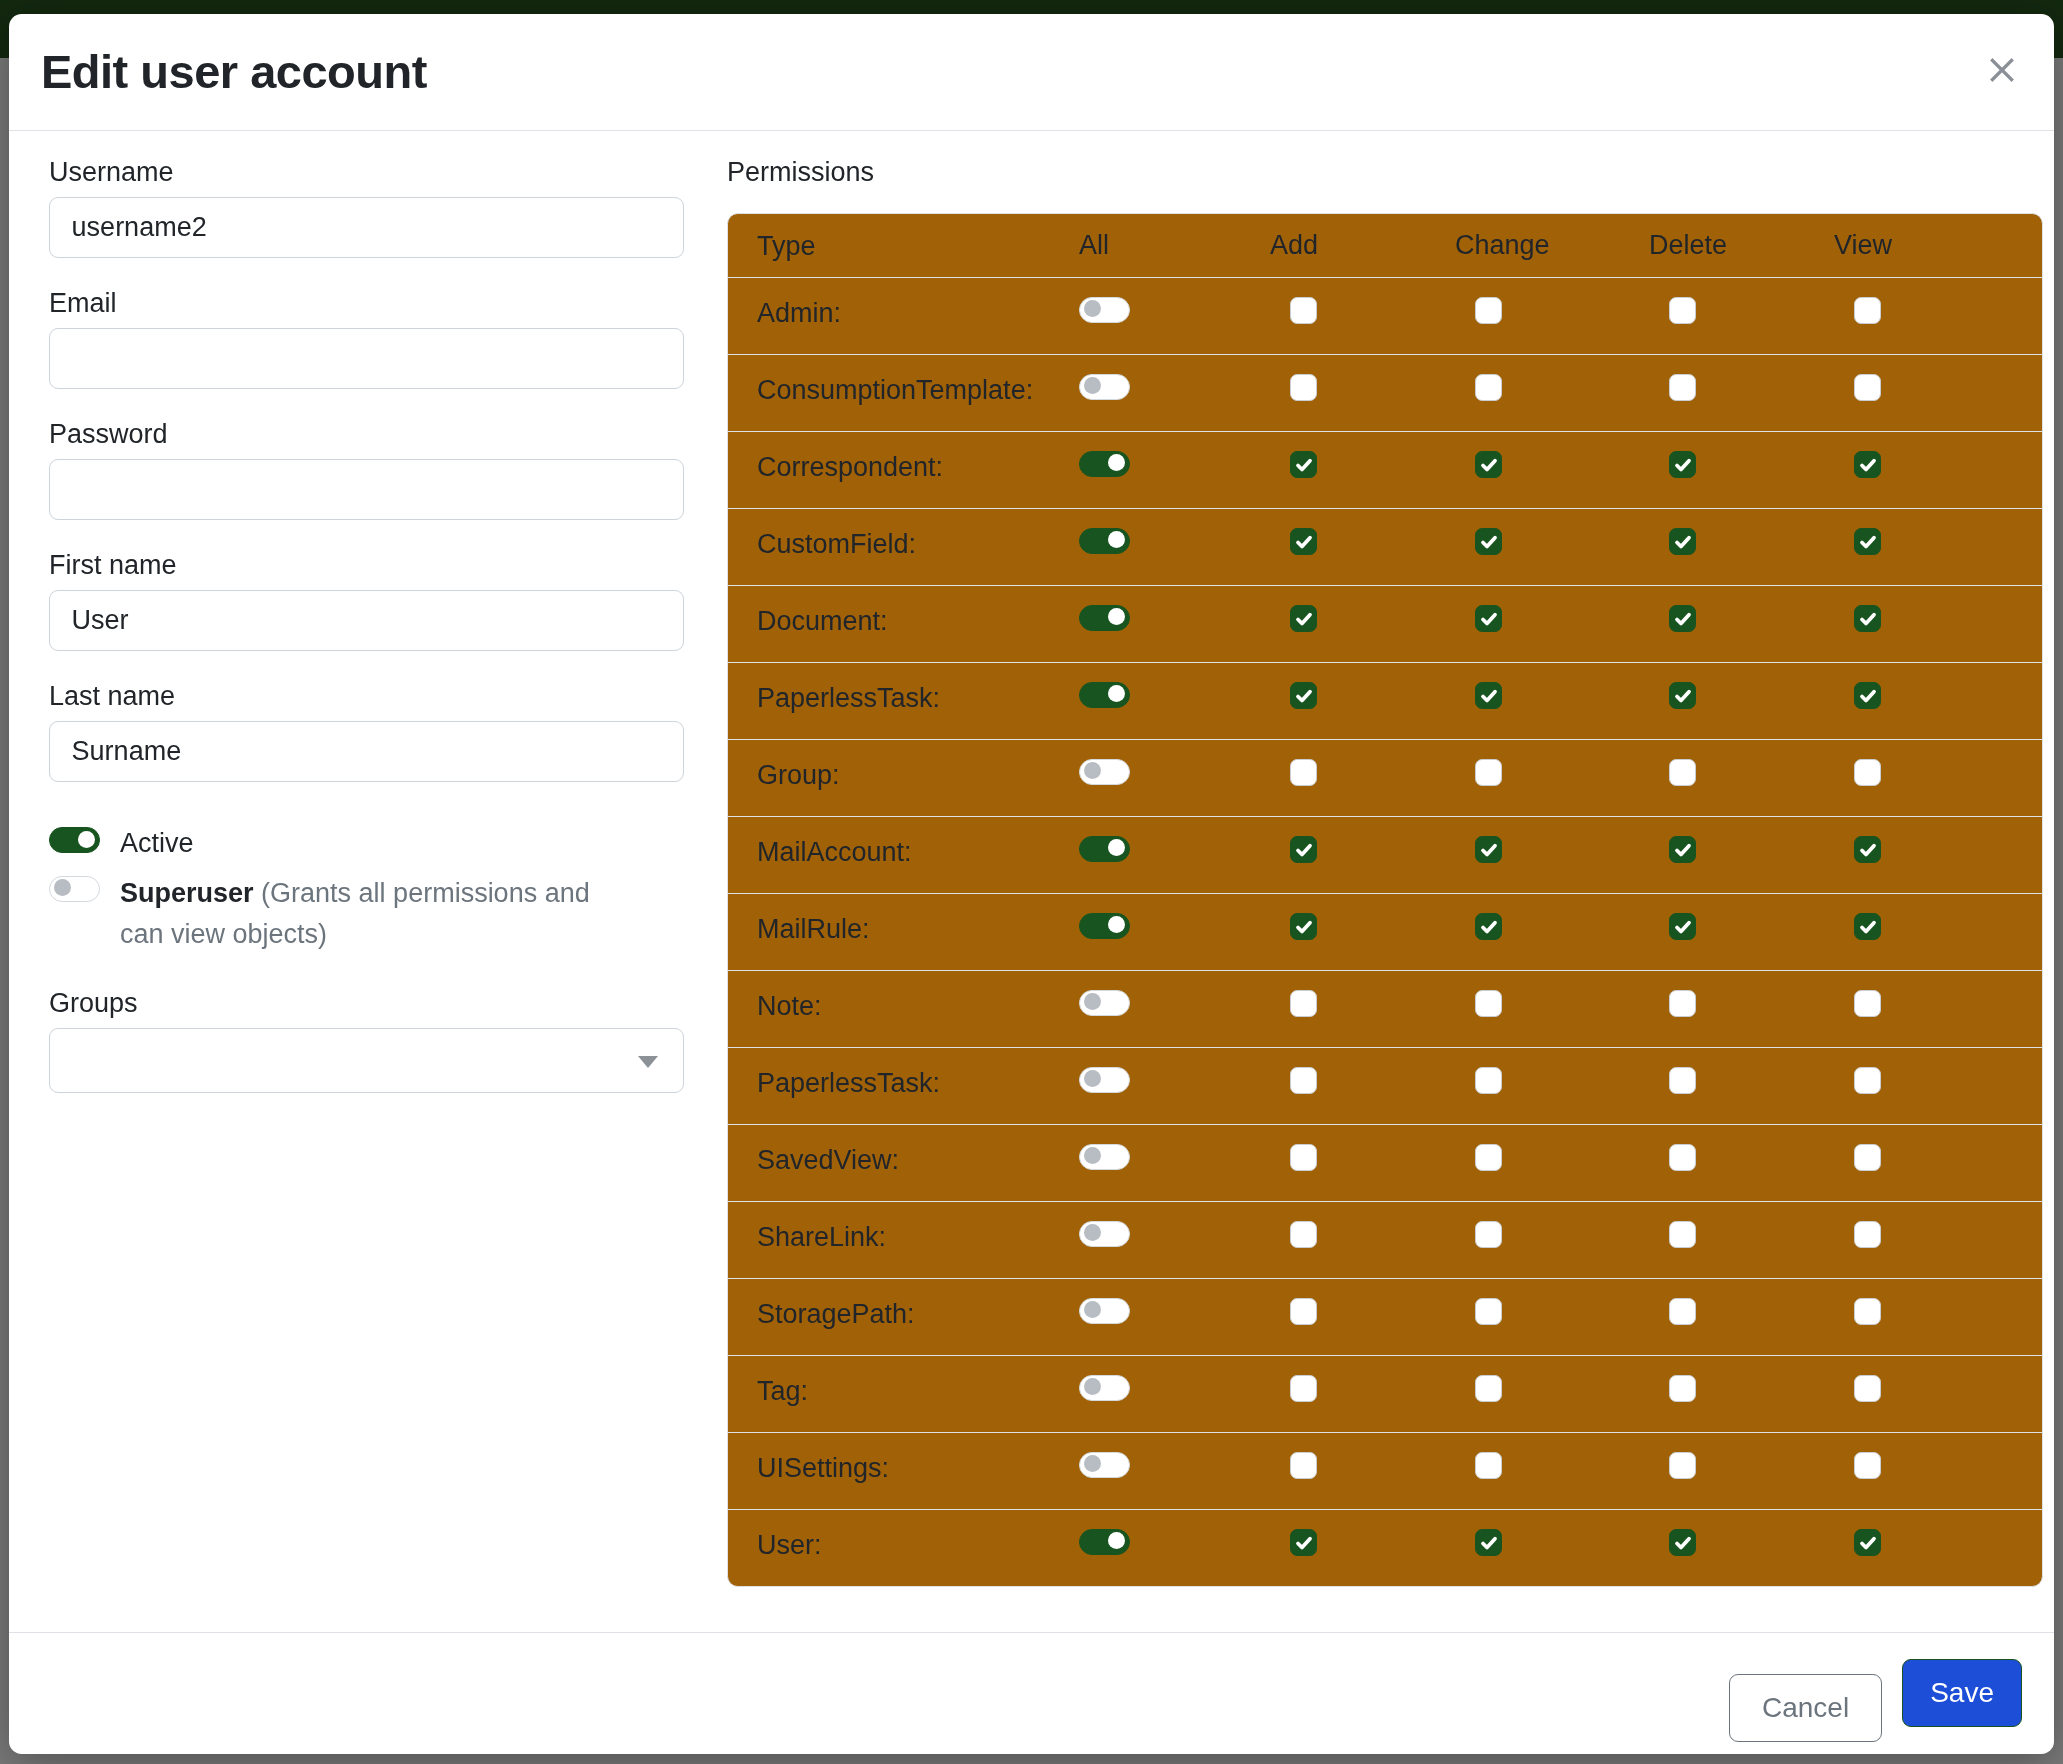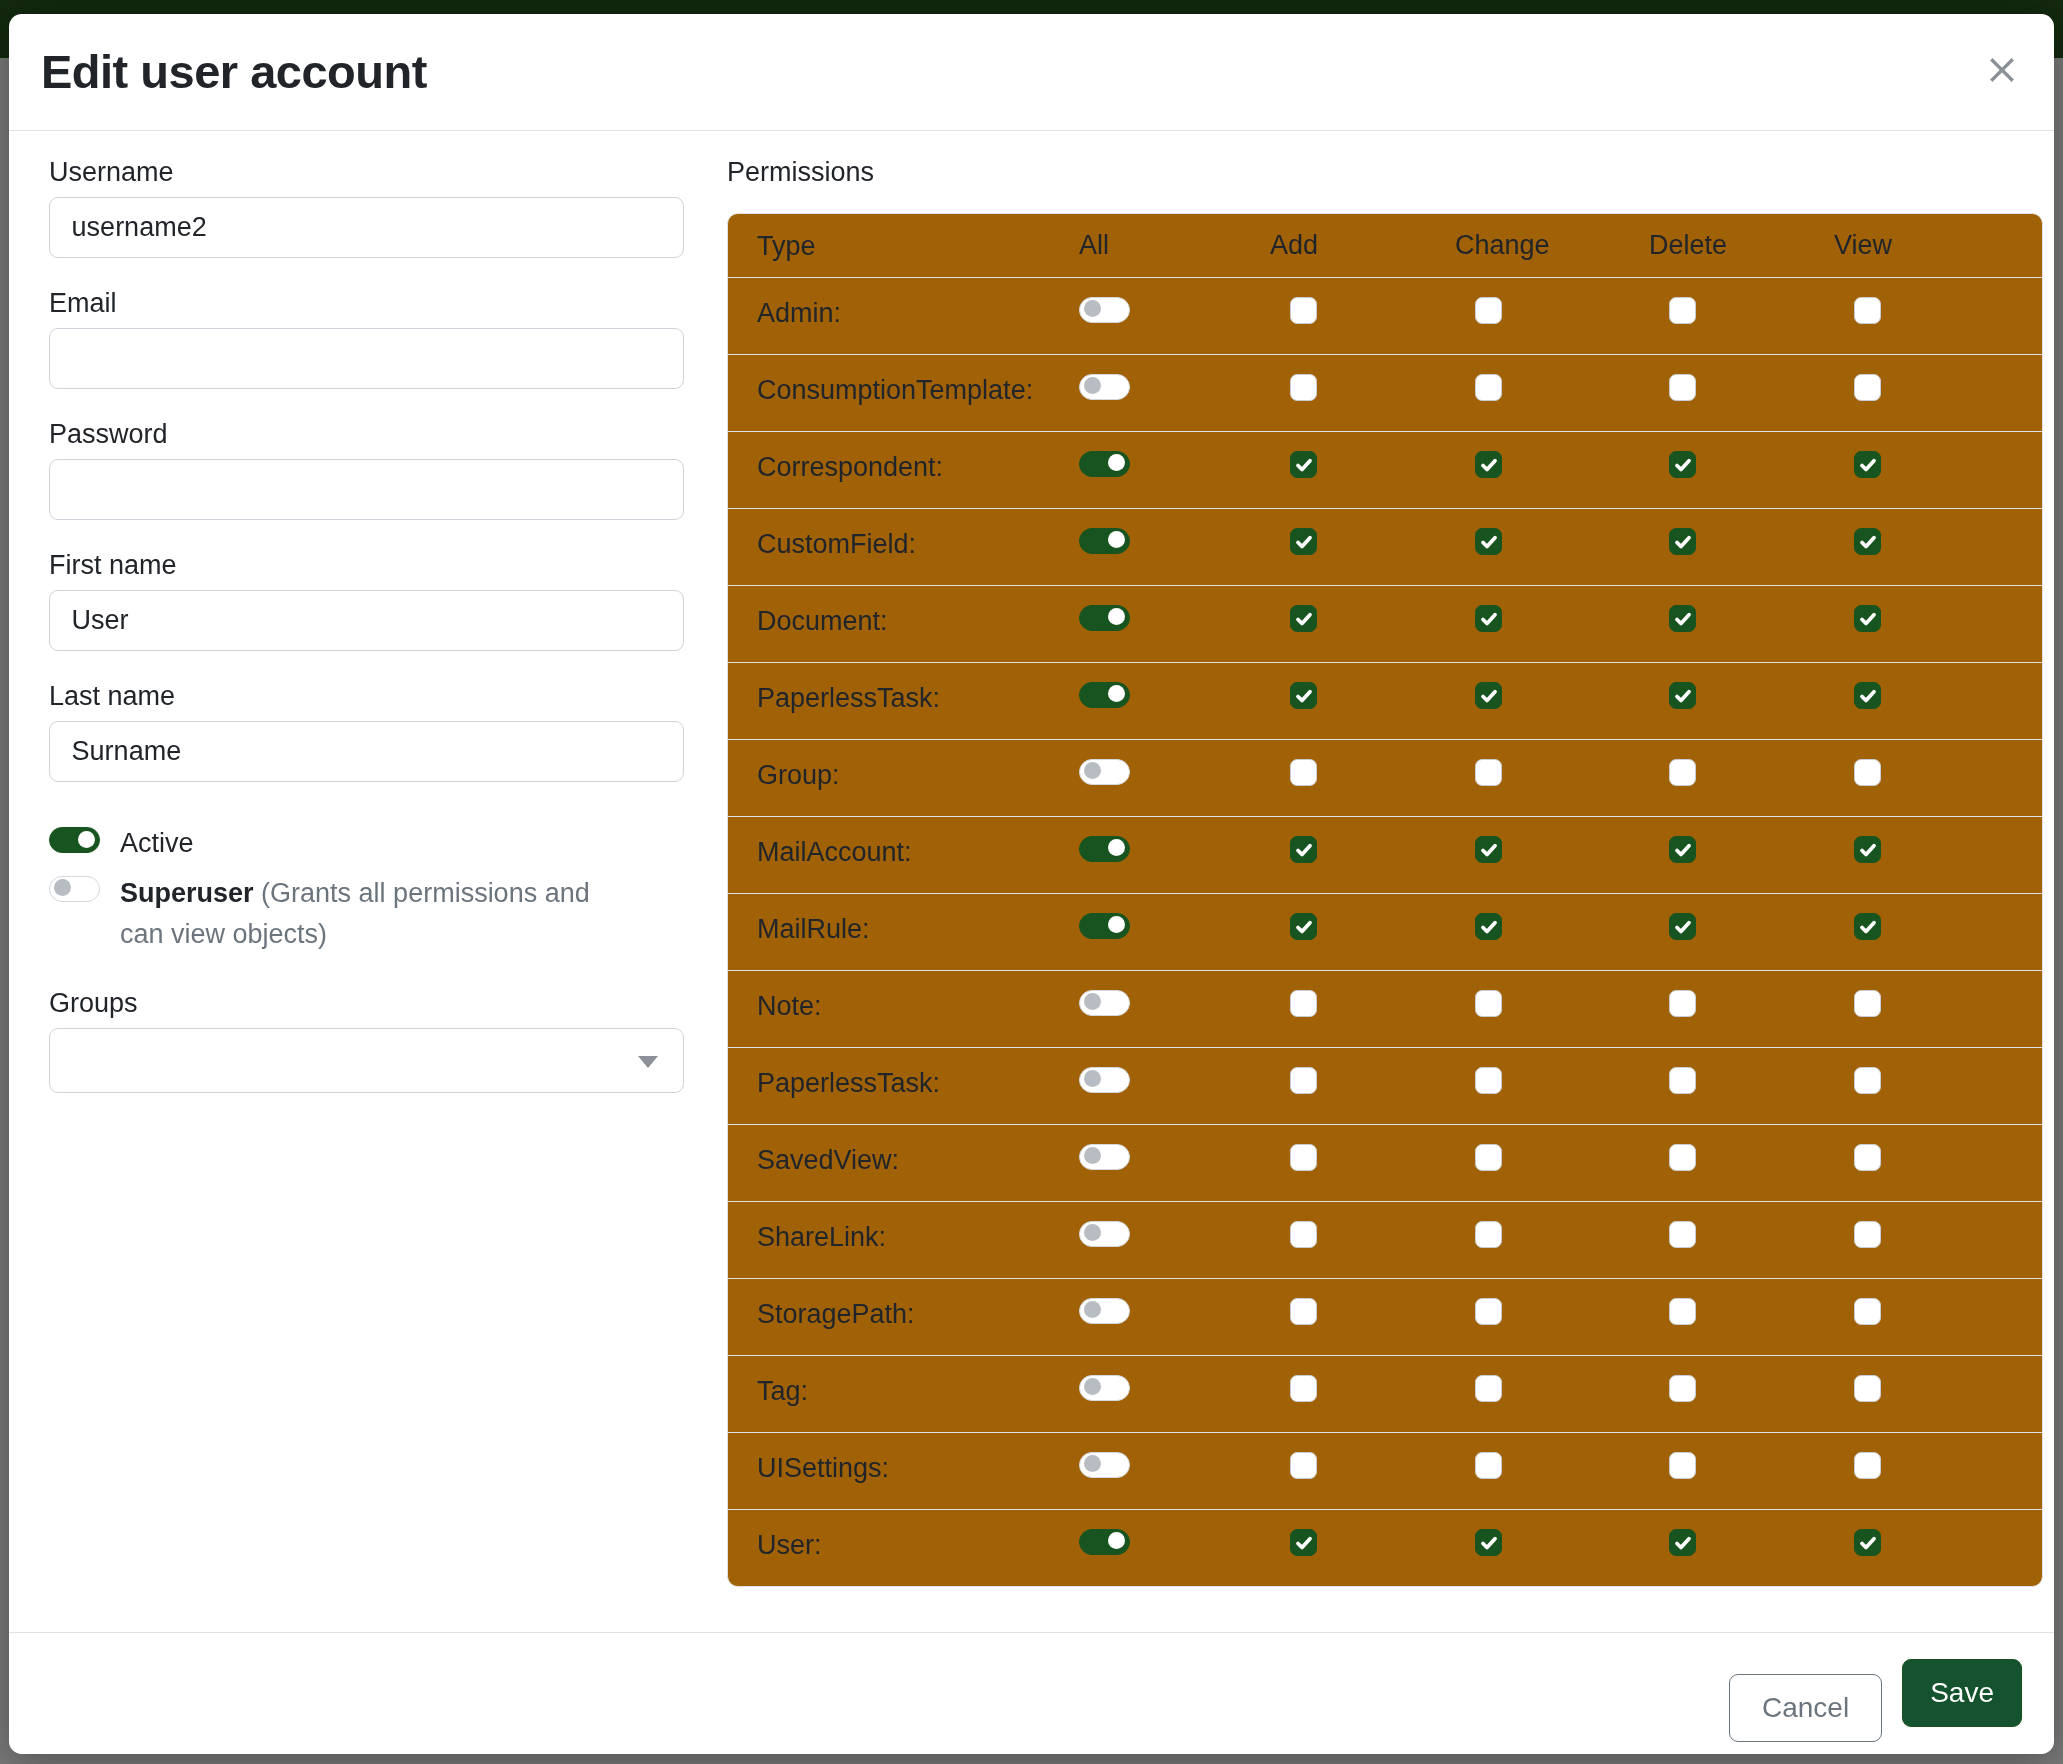--- a/index.html
+++ b/index.html
@@ -98,21 +98,21 @@
   .modal-footer {
     position:absolute; left:0; right:0; bottom:0; height:122px;
     border-top:1.8px solid #dee2e6; display:flex; align-items:center;
     justify-content:flex-end; padding:0 32px; gap:20px;
   }
   .btn { font-family:inherit; font-size:28px; border-radius:9px; cursor:pointer; height:68px; }
   .btn-cancel {
     background:#fff; border:1.8px solid #6c757d; color:#6c757d; padding:0 32px;margin-top:29px;
   }
   .btn-save {
-    background:#14532d; border:1.8px solid #17541f; color:#ffffff; padding:0 27px;
+    background:#1d4ed8; border:1.8px solid #17541f; color:#ffffff; padding:0 27px;
   }
 </style>
 </head>
 <body>
 
 <div class="backdrop-navbar"></div>
 
 <div class="modal">
 
   <div class="modal-header">

